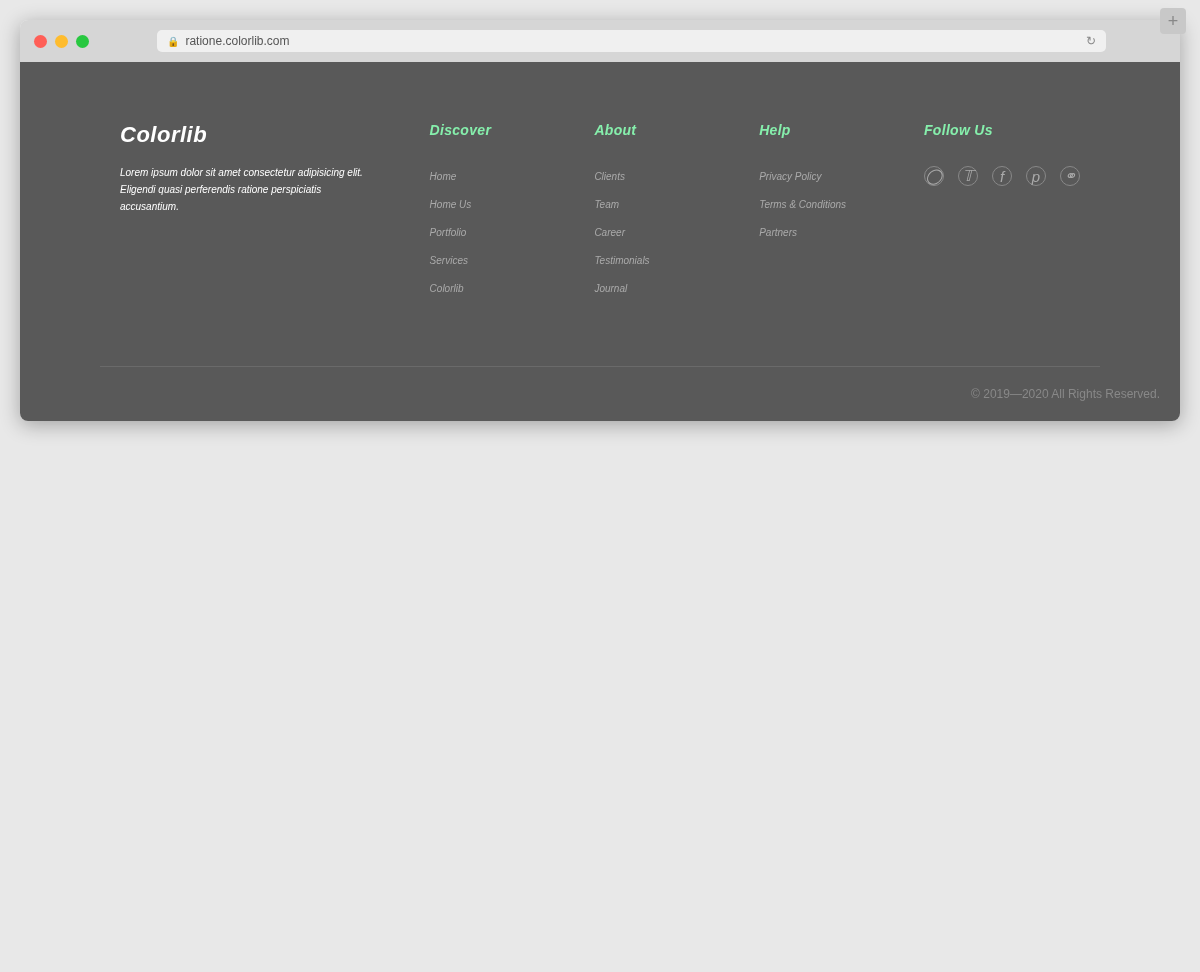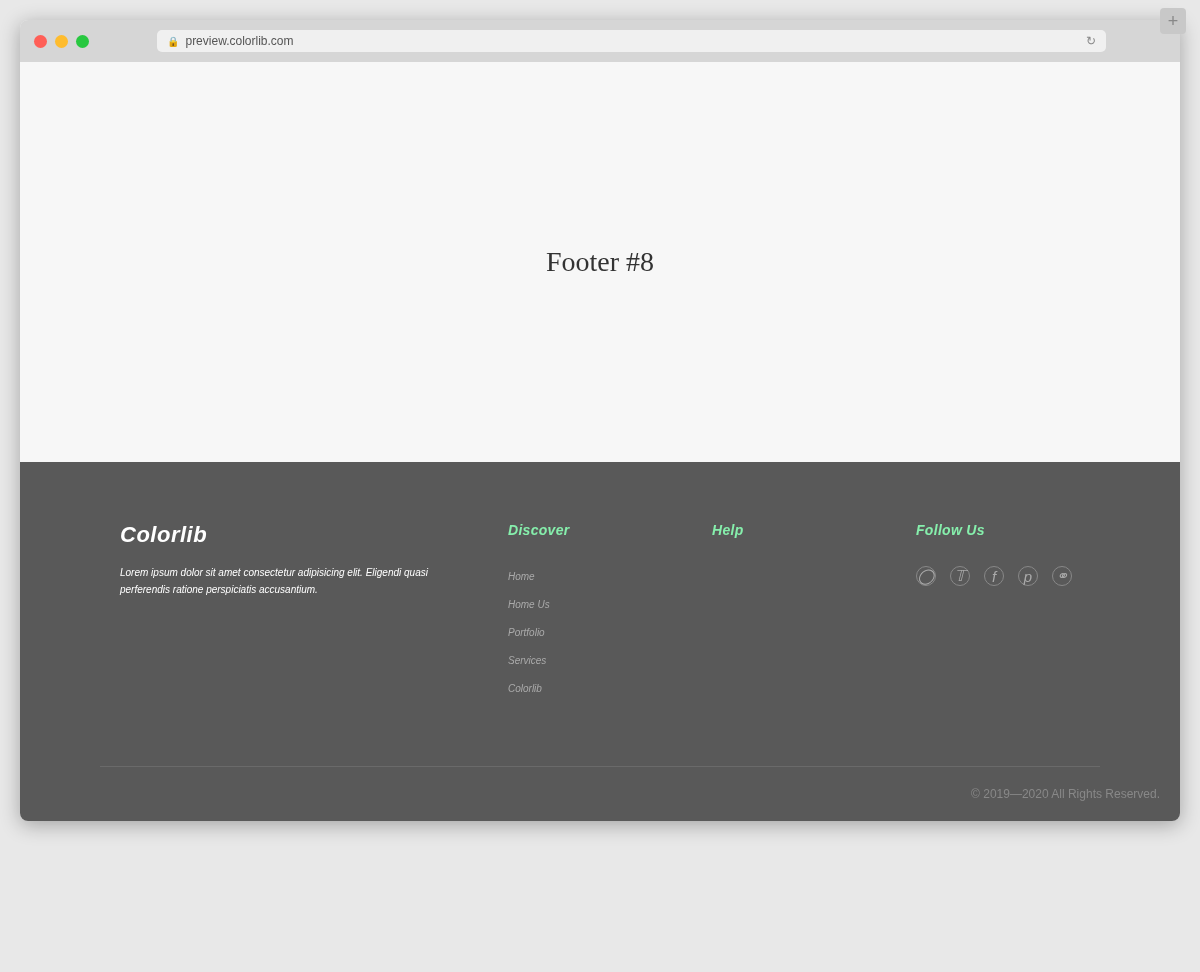--- a/index.html
+++ b/index.html
@@ -158,52 +158,64 @@
 <body>
 
 <div class="browser-wrapper">
 
   <div class="browser-titlebar">
     <span class="browser-dot dot-red"></span>
     <span class="browser-dot dot-yellow"></span>
     <span class="browser-dot dot-green"></span>
     <div class="browser-addressbar">
       <span class="lock-icon">🔒</span>
-      <span>preview.colorlib.com</span>
+      <span>ratione.colorlib.com</span>
       <span class="refresh-icon">↻</span>
     </div>
     <div class="new-tab-btn">+</div>
   </div>
 
-  <div class="browser-content">
-    <h1 class="page-heading">Footer #8</h1>
-  </div>
 
   <footer class="footer">
     <div class="footer-inner">
 
       <div class="footer-brand">
         <div class="brand-name">Colorlib</div>
         <p class="brand-desc">Lorem ipsum dolor sit amet consectetur adipisicing elit. Eligendi quasi perferendis ratione perspiciatis accusantium.</p>
       </div>
 
       <div class="footer-col">
         <div class="footer-col-title">Discover</div>
         <ul>
           <li><a>Home</a></li>
           <li><a>Home Us</a></li>
           <li><a>Portfolio</a></li>
           <li><a>Services</a></li>
           <li><a>Colorlib</a></li>
         </ul>
       </div>
 
+      <div class="footer-col">
+        <div class="footer-col-title">About</div>
+        <ul>
+          <li><a>Clients</a></li>
+          <li><a>Team</a></li>
+          <li><a>Career</a></li>
+          <li><a>Testimonials</a></li>
+          <li><a>Journal</a></li>
+        </ul>
+      </div>
 
       <div class="footer-col">
         <div class="footer-col-title">Help</div>
+        <ul>
+          <li><a>Privacy Policy</a></li>
+          <li><a>Terms &amp; Conditions</a></li>
+          <li><a>Partners</a></li>
+        </ul>
       </div>
 
       <div class="footer-col">
         <div class="footer-col-title">Follow Us</div>
         <div class="social-icons">
           <span class="social-icon" title="Instagram">◯</span>
           <span class="social-icon" title="Twitter">𝕋</span>
           <span class="social-icon" title="Facebook">f</span>
           <span class="social-icon" title="Pinterest">p</span>
           <span class="social-icon" title="Dribbble">⚭</span>

